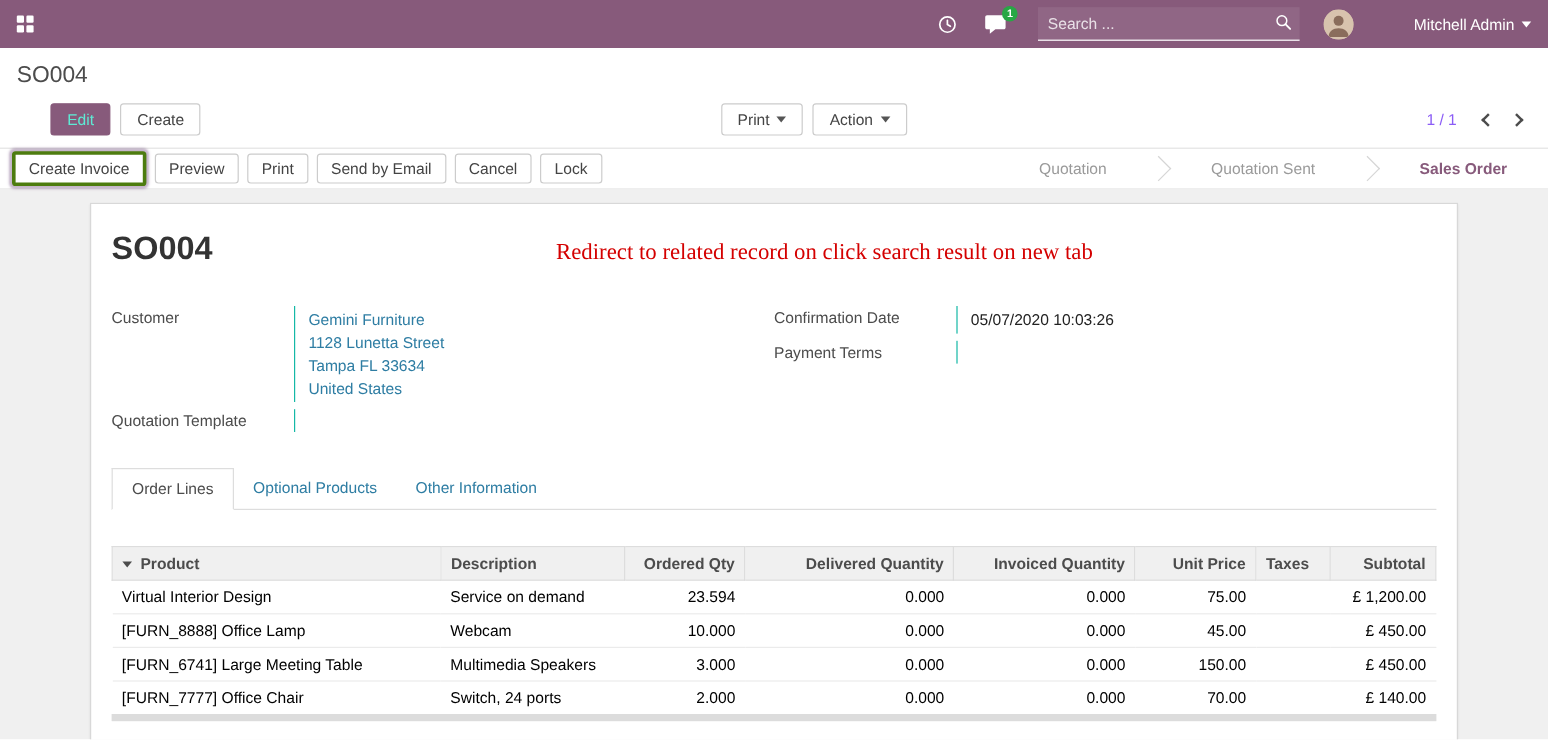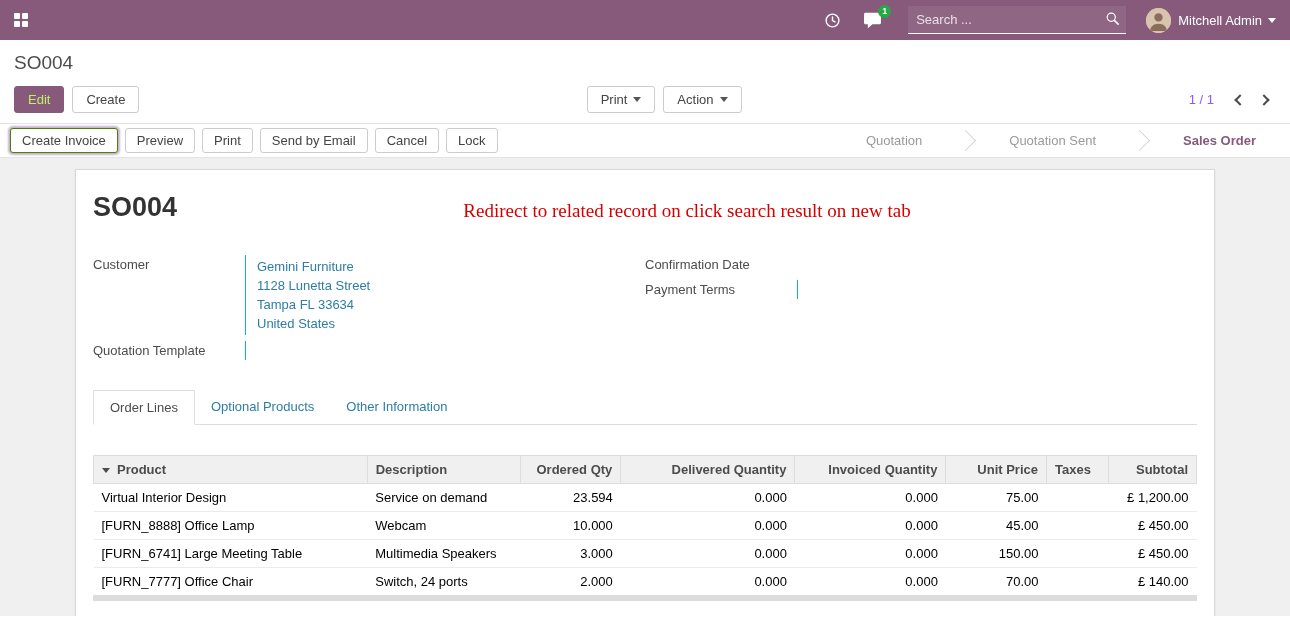--- a/index.html
+++ b/index.html
@@ -18,48 +18,48 @@
            text-align:center; padding:0 2px; font-weight:bold; }
   .nav-search { position:relative; margin-left:26px; width:218px; border-bottom:1px solid #fff;
                 display:flex; align-items:center; background:rgba(255,255,255,0.08); }
   .nav-search input { flex:1; background:transparent; border:none; outline:none; color:#fff;
                       font-size:13px; padding:6px 26px 6px 8px; font-family:"Liberation Sans",sans-serif; }
   .nav-search input::placeholder { color:rgba(255,255,255,0.8); }
   .nav-search .mag { position:absolute; right:6px; top:5px; cursor:pointer; }
   .user-menu { display:flex; align-items:center; margin-left:20px; cursor:pointer; }
   .avatar { width:25px; height:25px; border-radius:50%; background:#d8c3ae; overflow:hidden;
             display:inline-block; margin-right:7px; }
-  .user-name { font-size:13px; }
+  .user-name { font-size:13px;margin-left:43px; }
   .caret-down { display:inline-block; width:0; height:0; border-left:4px solid transparent;
                 border-right:4px solid transparent; border-top:5px solid #fff; margin-left:6px; }
   .caret-down.dark { border-top-color:#555; }
 
   
   .control-panel { background:#fff; padding:12px 14px 10px; }
   .breadcrumb { font-size:19px; color:#4c4c4c; margin-bottom:12px; cursor:pointer; }
   .cp-row { display:flex; align-items:center; }
   .cp-left, .cp-center, .cp-right { display:flex; align-items:center; }
   .cp-center { flex:1; justify-content:center; }
   .btn { font-size:13px; padding:5px 13px; border:1px solid #ccc; border-radius:3px;
          background:#fff; color:#444; cursor:pointer; margin-right:8px;
          font-family:"Liberation Sans",sans-serif; display:inline-flex; align-items:center; }
-  .btn-primary { background:#875A7B; border-color:#875A7B; color:#bef264; }
+  .btn-primary { background:#875A7B; border-color:#875A7B; color:#5eead4;margin-left:28px; }
   .pager-value { font-size:13px; color:#8b5cf6; margin-right:14px; }
   .pager-btn { background:none; border:none; cursor:pointer; padding:4px 8px; }
   .chev { display:inline-block; width:8px; height:8px; border-top:2px solid #4c4c4c;
           border-right:2px solid #4c4c4c; }
   .chev.left { transform:rotate(-135deg); }
   .chev.right { transform:rotate(45deg); }
 
   
   .statusbar { background:#fff; border-top:1px solid #e3e3e3; border-bottom:1px solid #e3e3e3;
                height:35px; display:flex; align-items:center; padding-left:10px; }
   .sb-buttons { display:flex; align-items:center; flex:1; }
   .sb-btn { padding:4px 11px; margin-right:7px; }
-  .sb-btn.highlight { border:1px solid #4d7c0f; box-shadow:0 0 2px 2px rgba(124,90,135,0.45); }
+  .sb-btn.highlight { border:3px solid #4d7c0f; box-shadow:0 0 2px 2px rgba(124,90,135,0.45); }
   .sb-states { display:flex; align-items:center; height:100%; padding-right:14px;gap:24px; }
   .sb-state { font-size:13px; color:#9a9a9a; padding:0 20px; line-height:35px; cursor:pointer; white-space:nowrap; }
   .sb-state.active { color:#875A7B; font-weight:bold; }
   .sb-sep { width:15px; height:15px; border-top:1px solid #d5d5d5; border-right:1px solid #d5d5d5;
             transform:rotate(45deg); margin:0 -8px; flex-shrink:0; }
 
   
   .content { background:#f0f0f0; height:458px; overflow:hidden; }
   .sheet { width:1140px; margin:11px auto 0; background:#fff; border:1px solid #d8d8d8;
            box-shadow:0 1px 2px rgba(0,0,0,0.08); padding:22px 17px 60px; }
@@ -207,20 +207,21 @@
           </div>
         </div>
         <div class="frow">
           <div class="flabel">Quotation Template</div>
           <div class="fvalue"></div>
         </div>
       </div>
       <div class="group">
         <div class="frow">
           <div class="flabel">Confirmation Date</div>
+          <div class="fvalue dark">05/07/2020 10:03:26</div>
         </div>
         <div class="frow">
           <div class="flabel">Payment Terms</div>
           <div class="fvalue"></div>
         </div>
       </div>
     </div>
 
     <div class="tabs">
       <div class="tab active">Order Lines</div>

